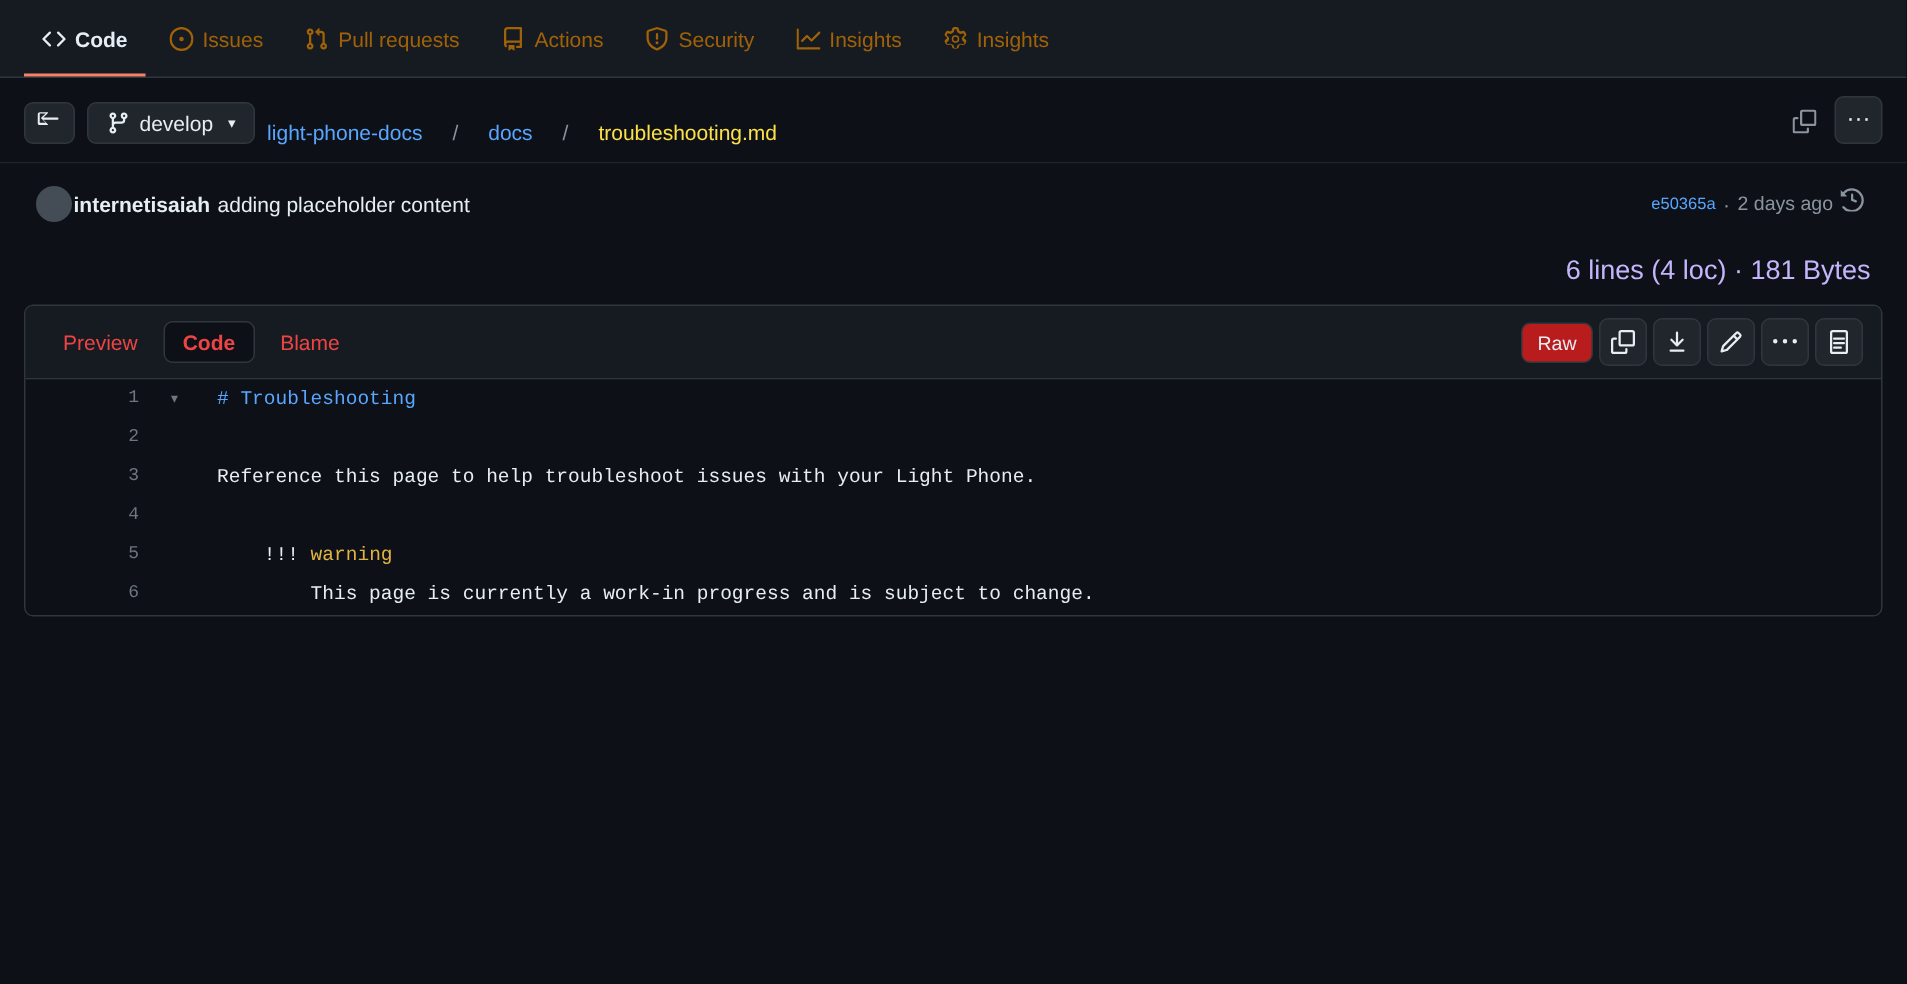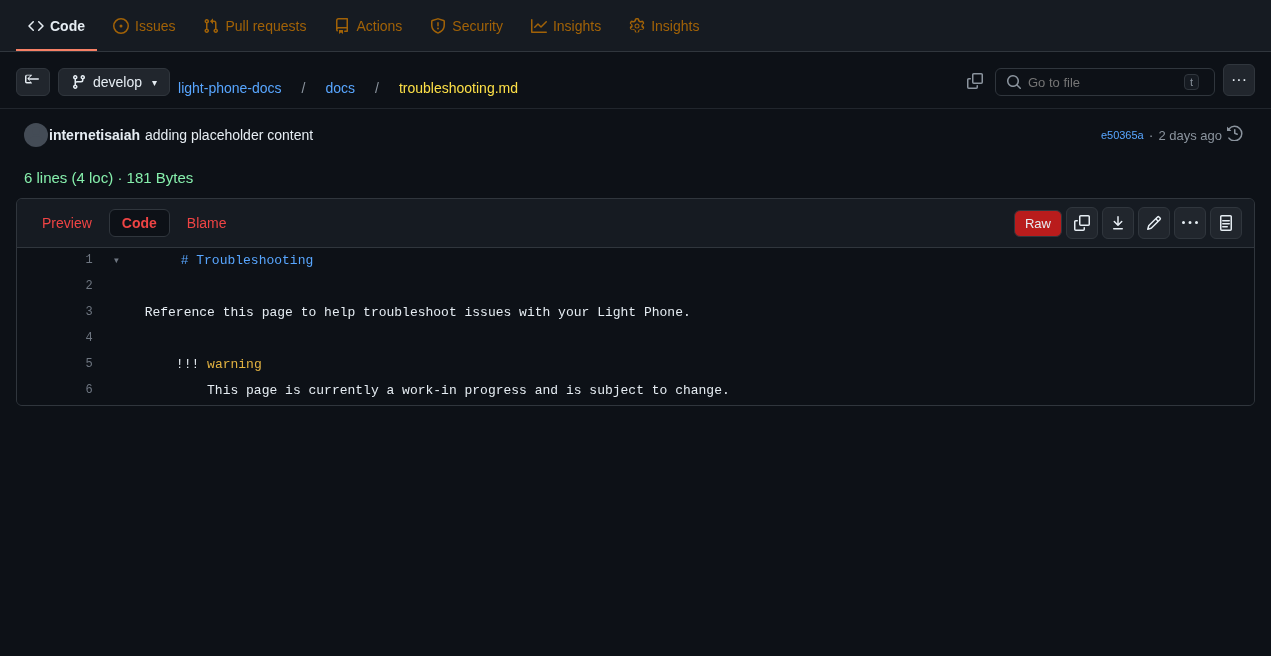--- a/index.html
+++ b/index.html
@@ -181,22 +181,23 @@
       color: #8b949e;
       cursor: pointer;
       font-size: 16px;
       padding: 4px;
       border-radius: 4px;
     }
 
     
     .file-meta {
       padding: 8px 24px 12px;
-      color: #86efac;
-      font-size: 15px;
+      color: #c4b5fd;
+      font-size: 18px;
+      text-align: right;
     }
 
     
     .file-viewer {
       margin: 0 16px;
       border: 1px solid #30363d;
       border-radius: 6px;
       overflow: hidden;
       background: #161b22;
     }
@@ -293,21 +294,21 @@
       color: #6e7681;
       padding: 0 4px;
       cursor: pointer;
       font-size: 12px;
     }
     .line-code {
       padding: 2px 16px 2px 8px;
       color: #e6edf3;
       white-space: pre;
     }
-    .code-blue { color: #58a6ff; margin-left: 36px; }
+    .code-blue { color: #58a6ff; }
     .code-orange { color: #e3b341; }
   </style>
 </head>
 <body>
 
 <nav class="top-nav">
   <div class="nav-item active">
     <span class="nav-icon">
       <svg width="16" height="16" viewBox="0 0 16 16" fill="currentColor">
           <path d="M4.72 3.22a.75.75 0 011.06 1.06L2.06 8l3.72 3.72a.75.75 0 11-1.06 1.06L.47 8.53a.75.75 0 010-1.06l4.25-4.25zm6.56 0a.75.75 0 10-1.06 1.06L13.94 8l-3.72 3.72a.75.75 0 101.06 1.06l4.25-4.25a.75.75 0 000-1.06l-4.25-4.25z"></path>
@@ -385,27 +386,20 @@
     <a class="breadcrumb-link">docs</a>
     <span class="breadcrumb-sep">/</span>
     <span class="breadcrumb-current">troubleshooting.md</span>
   </div>
   <button class="copy-path-btn" title="Copy path">
     <svg width="16" height="16" viewBox="0 0 16 16" fill="currentColor">
         <path fill-rule="evenodd" d="M0 6.75C0 5.784.784 5 1.75 5h1.5a.75.75 0 010 1.5h-1.5a.25.25 0 00-.25.25v7.5c0 .138.112.25.25.25h7.5a.25.25 0 00.25-.25v-1.5a.75.75 0 011.5 0v1.5A1.75 1.75 0 019.25 16h-7.5A1.75 1.75 0 010 14.25v-7.5z"></path>
         <path fill-rule="evenodd" d="M5 1.75C5 .784 5.784 0 6.75 0h7.5C15.216 0 16 .784 16 1.75v7.5A1.75 1.75 0 0114.25 11h-7.5A1.75 1.75 0 015 9.25v-7.5zm1.75-.25a.25.25 0 00-.25.25v7.5c0 .138.112.25.25.25h7.5a.25.25 0 00.25-.25v-7.5a.25.25 0 00-.25-.25h-7.5z"></path>
       </svg>
   </button>
-  <div class="search-box">
-    <svg width="16" height="16" viewBox="0 0 16 16" fill="#8b949e">
-        <path fill-rule="evenodd" d="M11.5 7a4.499 4.499 0 11-8.998 0A4.499 4.499 0 0111.5 7zm-.82 4.74a6 6 0 111.06-1.06l3.04 3.04a.75.75 0 11-1.06 1.06L10.68 11.74z"></path>
-      </svg>
-    <input type="text" placeholder="Go to file" style="">
-    <span class="search-kbd">t</span>
-  </div>
   <button class="more-btn">···</button>
 </div>
 
 <div class="file-info-bar">
   <div class="avatar">
     <svg width="24" height="24" viewBox="0 0 24 24" fill="#444c56">
         <circle cx="12" cy="8" r="4"></circle>
         <path d="M4 20c0-4 3.6-7 8-7s8 3 8 7"></path>
       </svg>
   </div>

